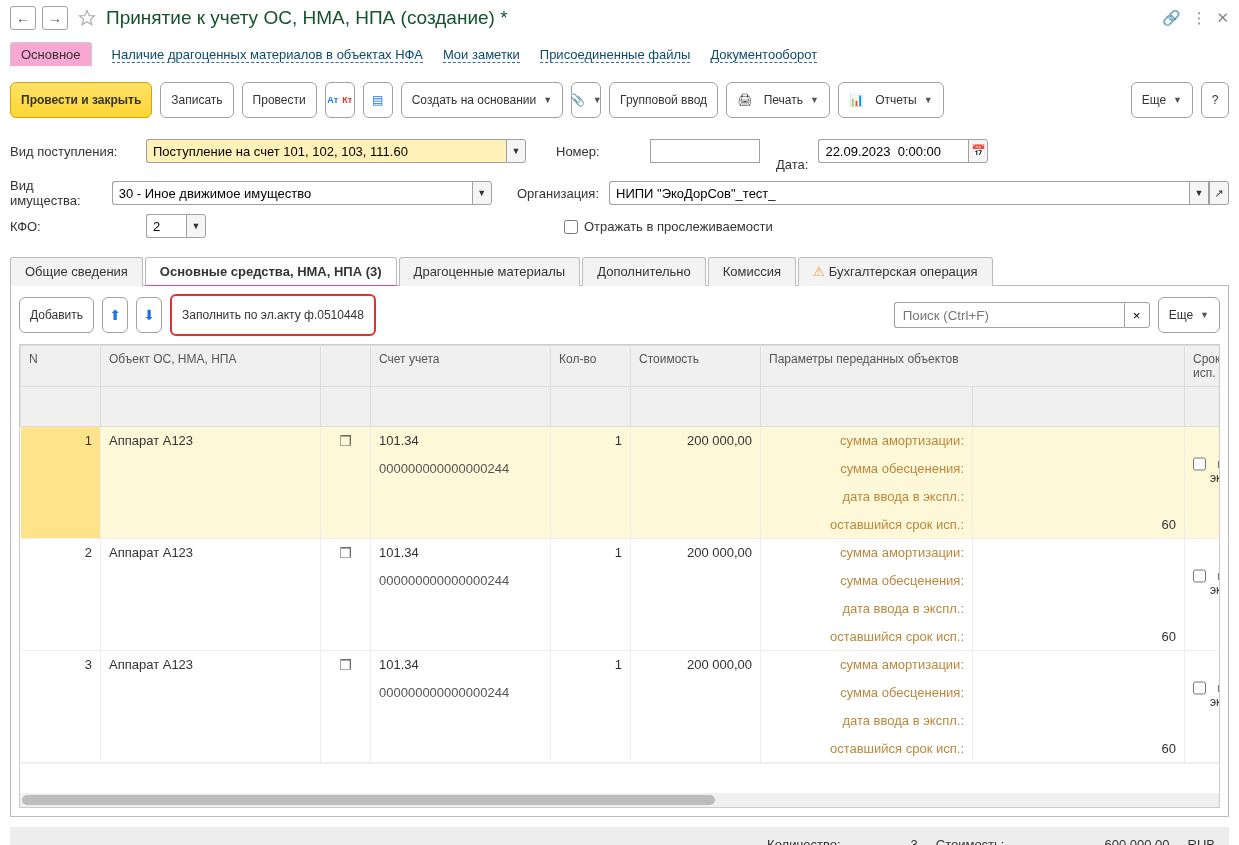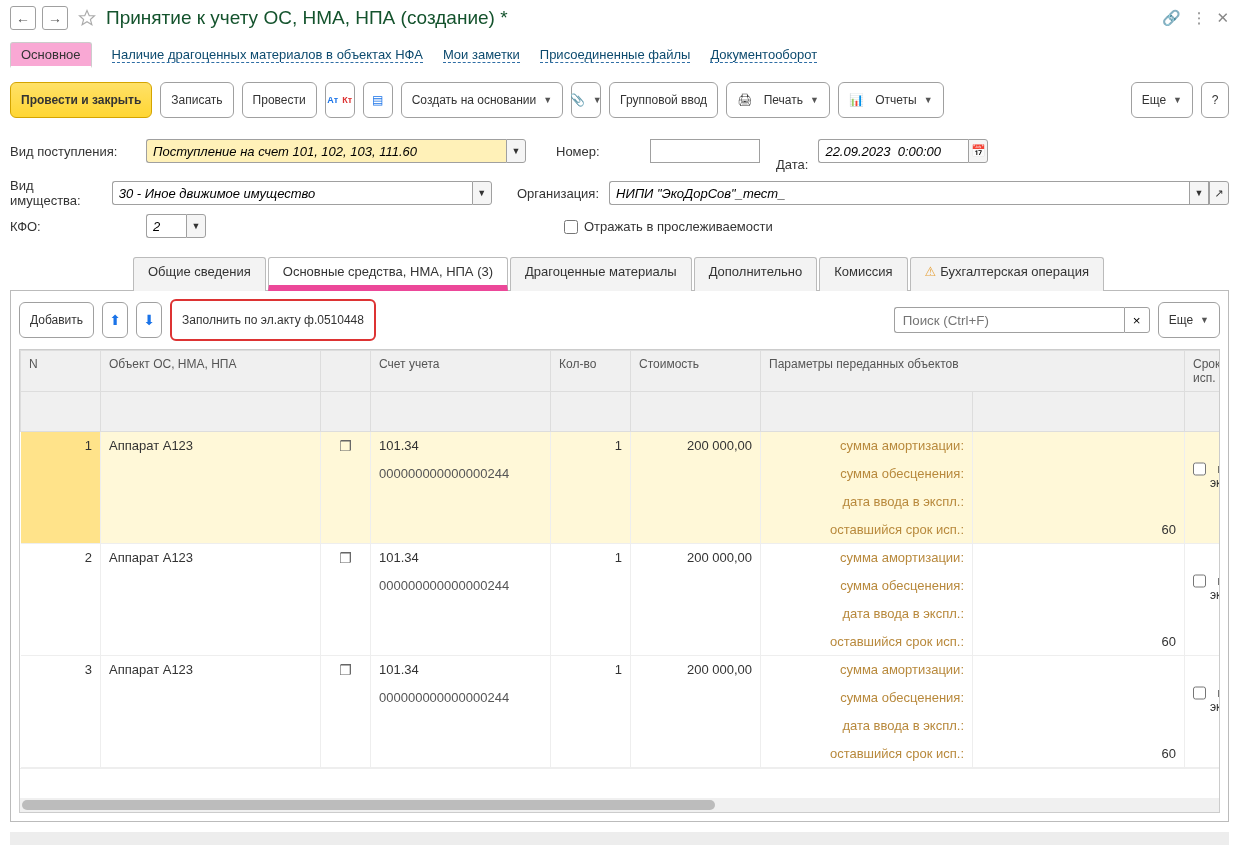--- a/index.html
+++ b/index.html
@@ -16,30 +16,30 @@
 .toolbar { padding: 4px 10px 8px 10px; display: flex; gap: 8px; align-items: center; flex-wrap: wrap; }
 .btn { border: 1px solid #a0a0a0; background: #fff; border-radius: 6px; padding: 4px 10px; height: 36px; display: inline-flex; align-items: center; gap: 4px; cursor: pointer; font-size: 12px; color: #333; }
 .btn-yellow { background: linear-gradient(#ffe168, #ffd633); border-color: #d4a400; font-weight: bold; }
 .btn-icon { width: 30px; justify-content: center; padding: 4px; }
 .btn .caret { font-size: 9px; color: #555; margin-left: 3px; }
 .toolbar-spacer { flex: 1; }
 .form-section { padding: 4px 10px; }
 .form-row { display: flex; align-items: center; gap: 6px; margin-bottom: 6px; }
 .form-label { width: 130px; color: #333; }
 .form-label-sm { color: #333; margin-right: 4px;}
-.input { border: 1px solid #a0a0a0; background: #fff; height: 24px; padding: 4px 6px; font-size: 13px; font-style: italic; }
+.input { border: 1px solid #a0a0a0; background: #fff; height: 24px; padding: 4px 6px; font-size: 13px; }
 .input-yellow { background: #fff1b8; }
 .combo { display: flex; }
 .combo .input { border-right: none; border-radius: 3px 0 0 3px; }
 .combo-btn { width: 20px; height: 24px; border: 1px solid #a0a0a0; background: #f5f5f5; display: inline-flex; align-items: center; justify-content: center; font-size: 9px; cursor: pointer; }
 .combo-btn:last-child { border-radius: 0 3px 3px 0; }
 .checkbox-row { display: flex; align-items: flex-end; gap: 6px; }
-.tabs { display: flex; border-bottom: 1px solid #bbb; margin: 8px 10px 0 10px; justify-content: center; }
+.tabs { display: flex; border-bottom: 1px solid #bbb; margin: 8px 10px 0 10px; }
 .tab { padding: 6px 14px; border: 1px solid #bbb; border-bottom: none; background: #f3f3f3; margin-right: 2px; border-radius: 3px 3px 0 0; cursor: pointer; font-size: 13px; color: #333; position: relative; top: 1px; }
-.tab.active { background: #fff; border-bottom: 6px solid #ec4899; }
+.tab.active { background: #fff; border-bottom: 1px solid #ec4899; font-weight: bold; }
 .tab .warn { color: #e6a23c; margin-right: 4px; }
 .tab-body { border: 1px solid #bbb; border-top: none; margin: 0 10px; padding: 8px; }
 .tab-toolbar { display: flex; gap: 8px; align-items: center; margin-bottom: 8px; }
 .btn-arrow { width: 26px; justify-content: center; padding: 0; font-size: 14px; }
 .btn-arrow.up { color: #1a73e8; }
 .btn-arrow.down { color: #1a73e8; }
 .btn-highlight { border: 2px solid #d33; padding: 19px 10px; }
 .search-wrap { margin-left: auto; display: flex; padding-left: 41px; }
 .search-input { width: 230px; border: 1px solid #a0a0a0; height: 26px; padding: 2px 8px; color: #888; border-radius: 3px 0 0 3px; border-right: none; }
 .search-clear { width: 26px; height: 26px; border: 1px solid #a0a0a0; background: #fff; border-radius: 0 3px 3px 0; cursor: pointer; }

